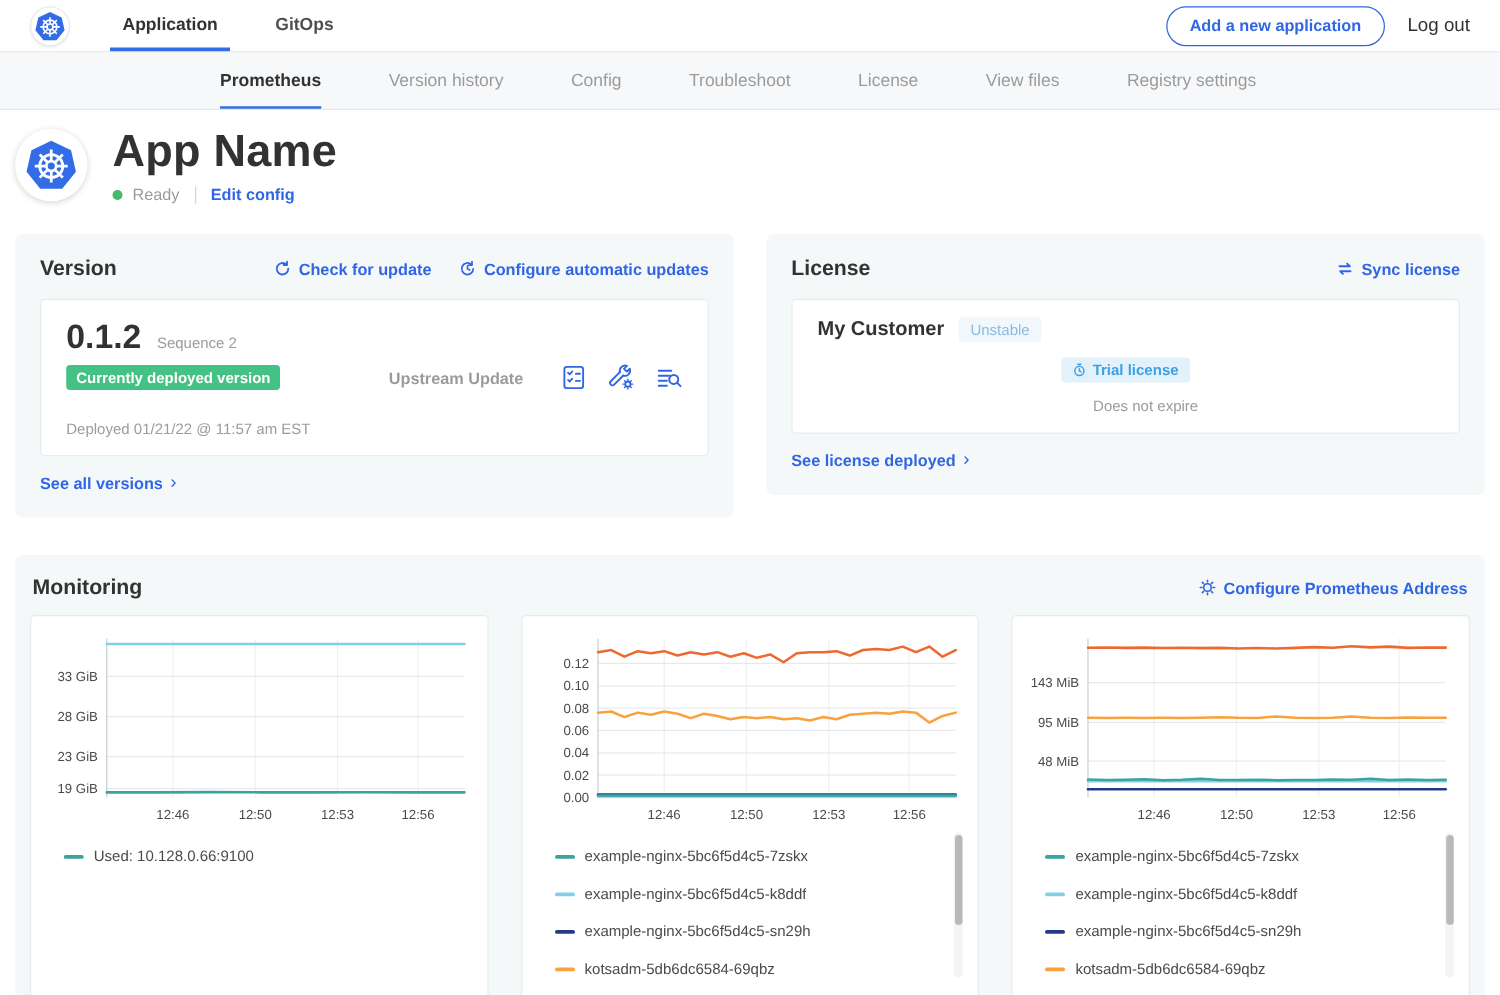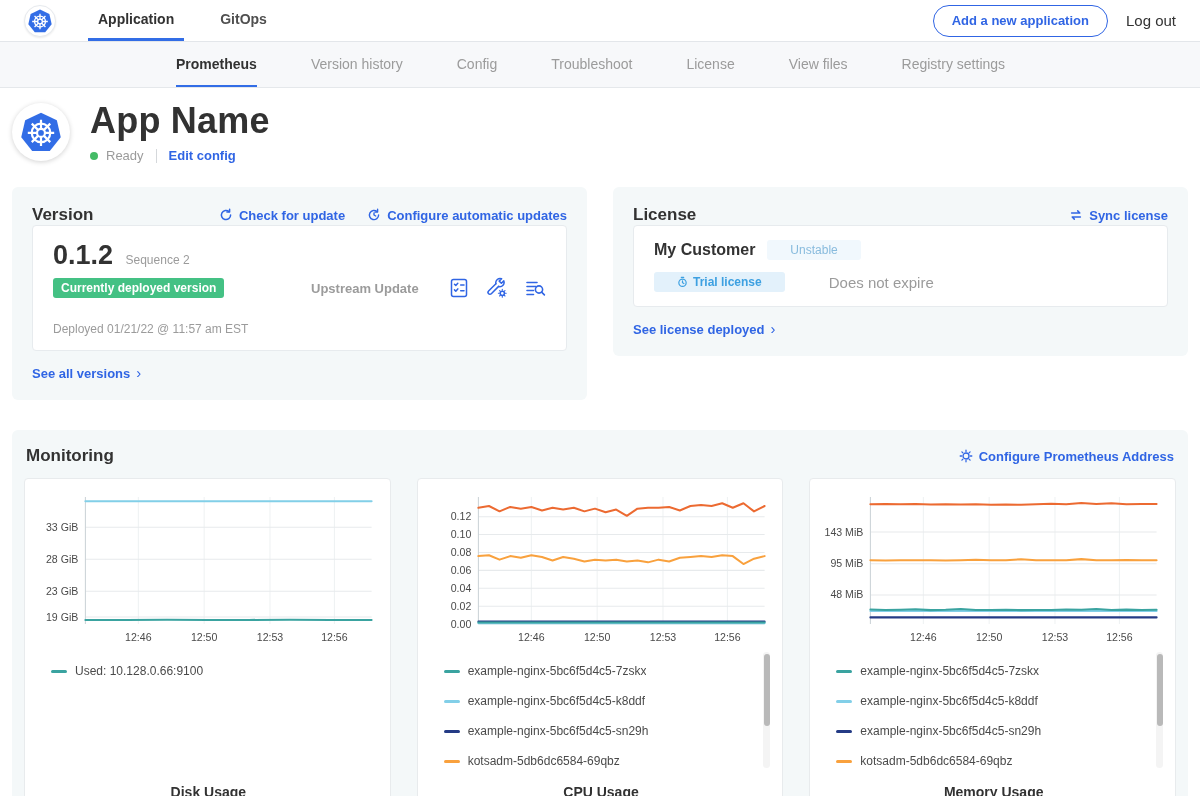--- a/index.html
+++ b/index.html
@@ -33,44 +33,44 @@
   .status-text{color:var(--gray);}
   .vdiv{width:1px;height:14px;background:#d5d8db;margin:0 4px;}
   .link{color:var(--blue);font-weight:700;cursor:pointer;font-size:13px;display:inline-flex;align-items:center;gap:6px;}
   .link .ic{display:inline-flex;color:var(--blue);}
 
   
   .page{padding:0 12px;}
   .cards-row{display:flex;gap:26px;align-items:flex-start;margin-top:8px;}
   .card{background:var(--card-bg);border-radius:6px;padding:18px 20px;}
   .half{flex:1 1 0;}
-  .card-head{display:flex;align-items:center;}
+  .card-head{display:flex;align-items:center;margin-bottom:14px;}
   .card-title{font-size:17px;font-weight:700;}
   .card-head .actions{margin-left:auto;display:flex;gap:22px;font-size:12.5px;}
   .inner{background:#fff;border:1px solid #e7ebee;border-radius:4px;padding:14px 20px;}
 
   .version-inner{display:flex;align-items:center;}
   .ver-left{min-width:250px;}
   .ver-number{font-size:27px;font-weight:700;display:inline-block;}
   .ver-seq{font-size:12px;color:var(--gray);margin-left:8px;}
   .green-badge{display:inline-block;background:var(--badge-green);color:#fff;font-size:12px;font-weight:700;padding:3px 8px;border-radius:3px;margin-top:7px;}
   .deployed{font-size:12px;color:var(--gray);margin-top:24px;}
   .ver-source{flex:1;text-align:left;color:var(--gray);font-size:13px;font-weight:700;padding-left:8px;}
   .ver-icons{display:flex;gap:16px;color:var(--blue);}
   .icon-btn{background:none;border:none;color:var(--blue);cursor:pointer;padding:0;display:flex;}
   .card-foot{margin-top:13px;}
   .chev{font-size:15px;font-weight:400;position:relative;top:-1px;}
 
   .lic-row1{display:flex;align-items:center;gap:12px;}
   .lic-name{font-size:16px;font-weight:700;}
-  .chip{font-size:12px;font-weight:700;padding:3px 23px;border-radius:3px;}
+  .chip{font-size:12px;font-weight:700;padding:3px 9px;border-radius:3px;}
   .chip-unstable{color:#88bbdd;background:#f1f8fd;font-weight:400;}
   .chip-trial{color:#3da0e1;background:#e3f1fb;display:inline-flex;align-items:center;gap:5px;}
-  .lic-row2{display:flex;align-items:center;gap:12px;margin-top:12px;}
-  .lic-exp{font-size:15px;color:var(--gray);padding-left:32px;}
+  .lic-row2{display:flex;align-items:center;gap:12px;margin-top:12px;flex-direction:column;}
+  .lic-exp{font-size:12px;color:var(--gray);padding-left:32px;}
 
   
   .monitoring{margin-top:30px;padding:16px 12px 14px 12px;}
   .monitoring .card-head{padding:0 2px;margin-bottom:12px;}
   .charts{display:flex;gap:26px;}
   .chart-card{flex:1 1 0;background:#fff;border:1px solid #e8ebed;border-radius:4px;padding:12px 10px 12px 12px;}
   .chart-svg{display:block;width:100%;}
   .legend{position:relative;height:124px;padding:14px 14px 0 14px;overflow:hidden;}
   .legend-row{display:flex;align-items:center;gap:8px;margin-bottom:16px;}
   .dash{width:16px;height:3px;border-radius:2px;flex:0 0 auto;}

